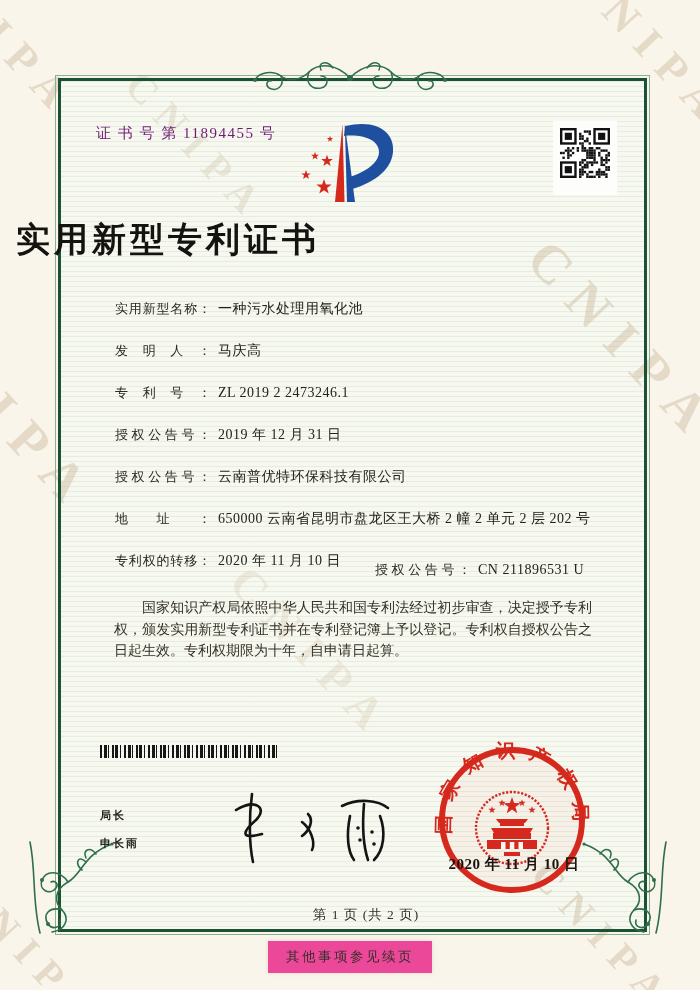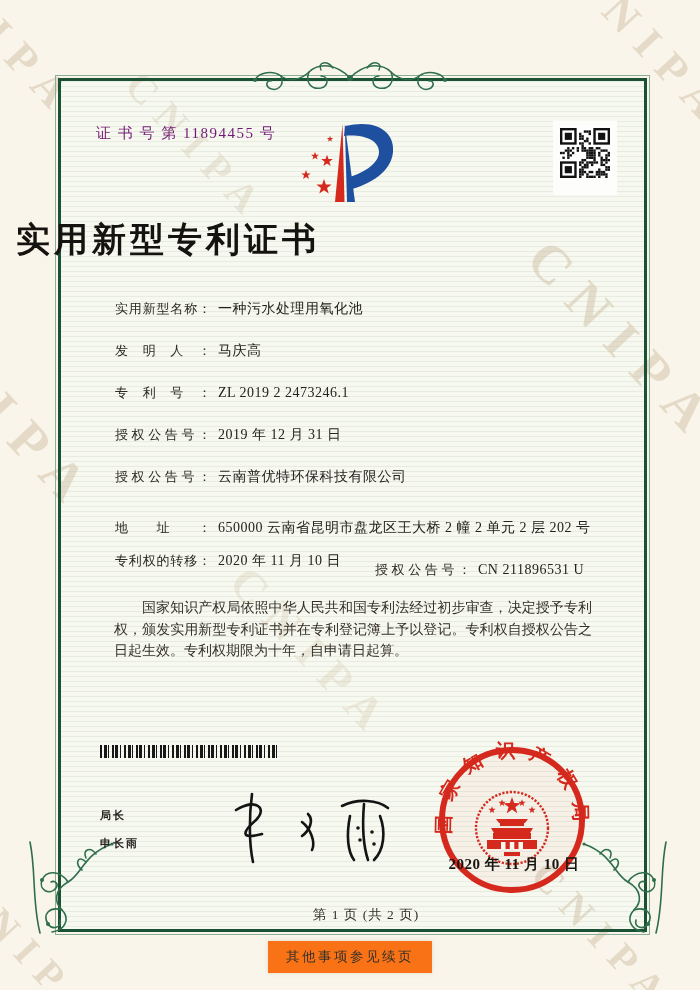--- a/index.html
+++ b/index.html
@@ -73,21 +73,21 @@
   .seal{position:absolute;z-index:6;left:432px;top:740px;}
   .seal-date{
     position:absolute;z-index:7;left:436px;top:855px;width:156px;text-align:center;
     font-size:15px;font-weight:700;letter-spacing:.5px;color:#17140f;
   }
   
   .page-ind{position:absolute;z-index:6;left:0;right:0;top:906px;text-align:center;
     font-size:13.5px;letter-spacing:1px;color:#35302a;padding-left:32px;}
   .footer-note{
     position:absolute;z-index:6;left:50%;top:941px;transform:translateX(-50%);
-    background:#f97316;padding:7px 18px;font-size:13.5px;letter-spacing:2.5px;color:#35302a;
+    background:#ec4899;padding:7px 18px;font-size:13.5px;letter-spacing:2.5px;color:#35302a;
     box-shadow:0 0 4px rgba(150,140,120,.25);white-space:nowrap;
   }
 </style>
 </head>
 <body>
 
 <svg width="0" height="0" style="position:absolute">
   <defs>
     <path id="star" d="M0,-10 L2.35,-3.24 9.51,-3.09 3.8,1.24 5.88,8.09 0,4 -5.88,8.09 -3.8,1.24 -9.51,-3.09 -2.35,-3.24 Z"></path>
     <g id="flourish" fill="none" stroke="#2e6e4b" stroke-width="1.6" stroke-linecap="round">
@@ -302,21 +302,21 @@
   </div>
   <div class="frow" style="top:84px">
     <span class="flabel">专利号：</span><span class="fvalue">ZL 2019 2 2473246.1</span>
   </div>
   <div class="frow" style="top:126px">
     <span class="flabel">授权公告号：</span><span class="fvalue">2019 年 12 月 31 日</span>
   </div>
   <div class="frow" style="top:168px">
     <span class="flabel">授权公告号：</span><span class="fvalue">云南普优特环保科技有限公司</span>
   </div>
-  <div class="frow" style="top:219px">
+  <div class="frow" style="top:210px">
     <span class="flabel">地址：</span><span class="fvalue">650000 云南省昆明市盘龙区王大桥 2 幢 2 单元 2 层 202 号</span>
   </div>
   <div class="frow" style="top:252px">
     <span class="flabel">专利权的转移：</span><span class="fvalue">2020 年 11 月 10 日</span>
     <span class="fpair2">
       <span class="flabel">授权公告号：</span><span class="fvalue">CN 211896531 U</span>
     </span>
   </div>
 </div>
 

